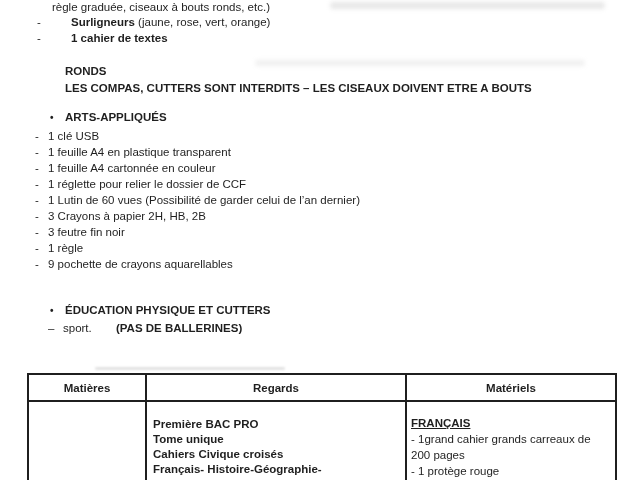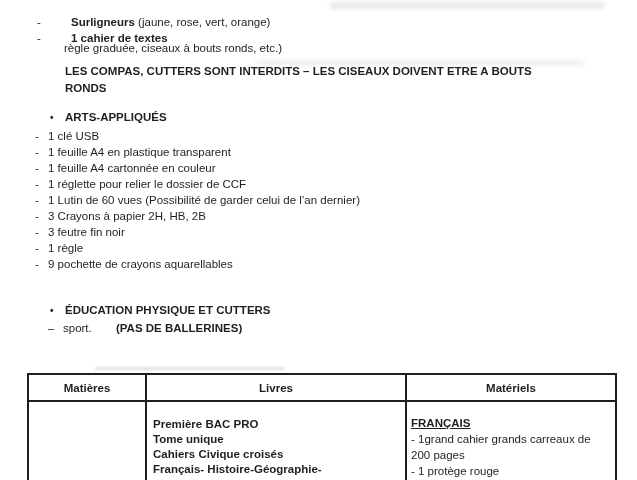--- a/index.html
+++ b/index.html
@@ -9,21 +9,21 @@
     position:relative;
   }
   .page { position:absolute; left:0; top:0; width:637px; height:480px; overflow:hidden; background:#fff; }
 
   
   .artifact { position:absolute; border-radius:3px; pointer-events:none; }
   .a1 { left:330px; top:2px;  width:275px; height:7px; background:rgba(150,150,150,.22); filter:blur(2px); }
   .a2 { left:255px; top:60px; width:330px; height:6px; background:rgba(160,160,160,.16); filter:blur(2px); }
   .a3 { left:95px;  top:367px; width:190px; height:3px; background:rgba(140,140,140,.25); filter:blur(1px); }
 
-  .cont { position:absolute; left:64px; top:1px;margin-top:41px; }
+  .cont { position:absolute; left:52px; top:1px; }
 
   .li { position:absolute; display:flex; align-items:flex-start; }
   .li .mk { flex:none; width:13px; }
   .li.dashitem { left:37px; }
   .li.artsitem { left:35px; }
   .li.bullethead { left:50px; font-weight:bold; }
   .li.bullethead .mk { width:15px; font-size:10px; padding-top:1px; }
   .li.epsitem { left:48px; line-height:16px; }
   .li.epsitem .mk { width:15px; }
   b { font-weight:bold;margin-left:21px; }
@@ -58,22 +58,22 @@
     <span class="mk">-</span>
     <span class="tx"><b>Surligneurs</b><span> (jaune, rose, vert, orange)</span></span>
   </div>
 
   <div class="li dashitem" style="top:32px">
     <span class="mk">-</span>
     <span class="tx"><b>1 cahier de textes</b><span></span></span>
   </div>
 
   <div class="warning">
+    <div>RONDS</div>
     <div>LES COMPAS, CUTTERS SONT INTERDITS – LES CISEAUX DOIVENT ETRE A BOUTS</div>
-    <div>RONDS</div>
   </div>
 
   <div class="li bullethead" style="top:111px">
     <span class="mk">•</span>
     <span>ARTS-APPLIQUÉS</span>
   </div>
 
   <div class="li artsitem" style="top:130px">
     <span class="mk">-</span>
     <span>1 clé USB</span>
@@ -125,21 +125,21 @@
 
   <table class="tbl">
     <colgroup>
       <col style="width:118px">
         <col style="width:260px">
         <col style="width:210px">
     </colgroup>
     <thead>
       <tr>
         <th>Matières</th>
-        <th>Livres</th>
+        <th>Regards</th>
         <th>Matériels</th>
       </tr>
     </thead>
     <tbody>
       <tr>
         <td class="c1"></td>
         <td class="c2">
           <div>Première BAC PRO</div>
           <div>Tome unique</div>
           <div>Cahiers Civique croisés</div>

